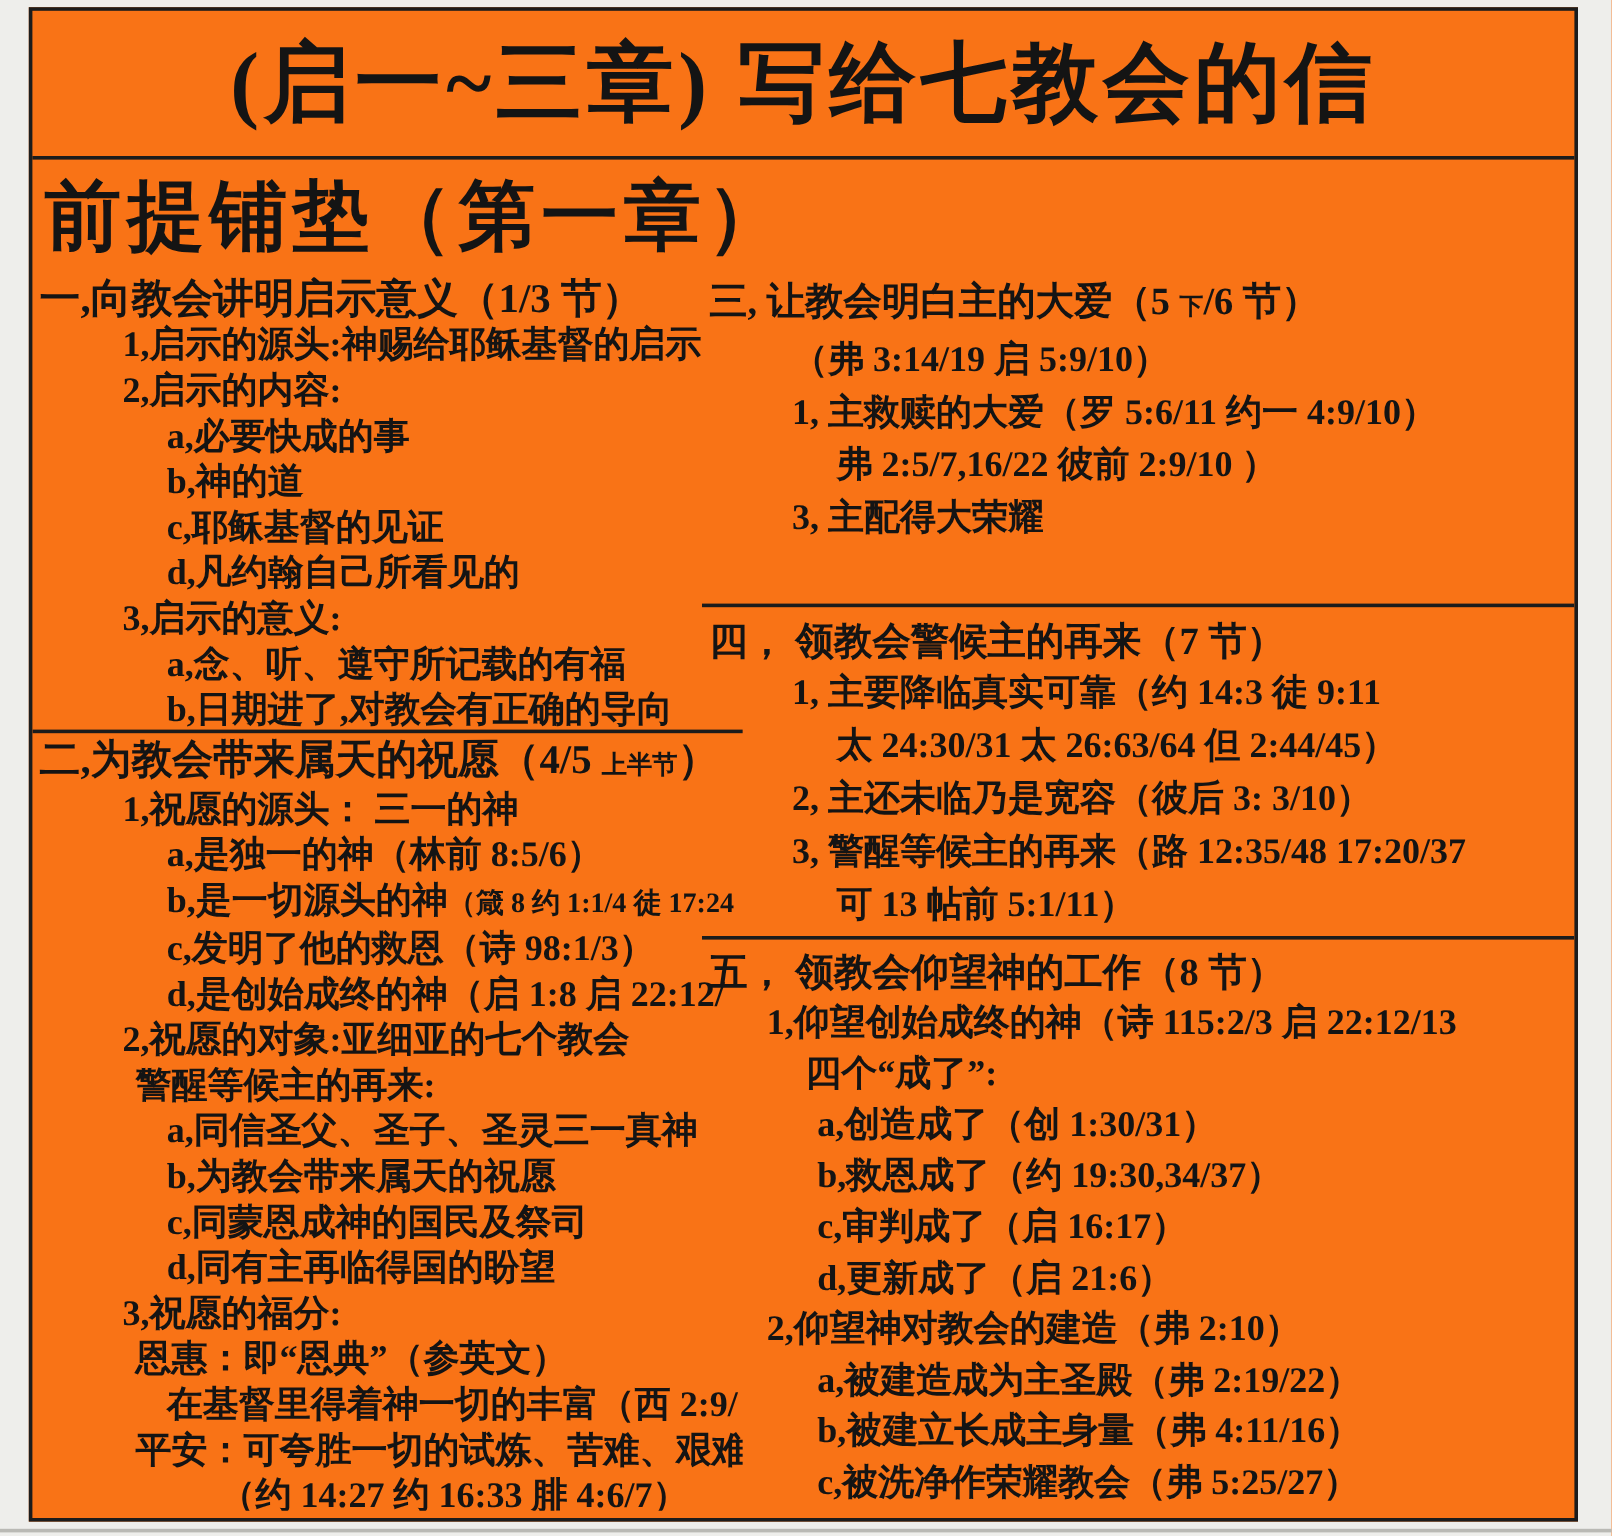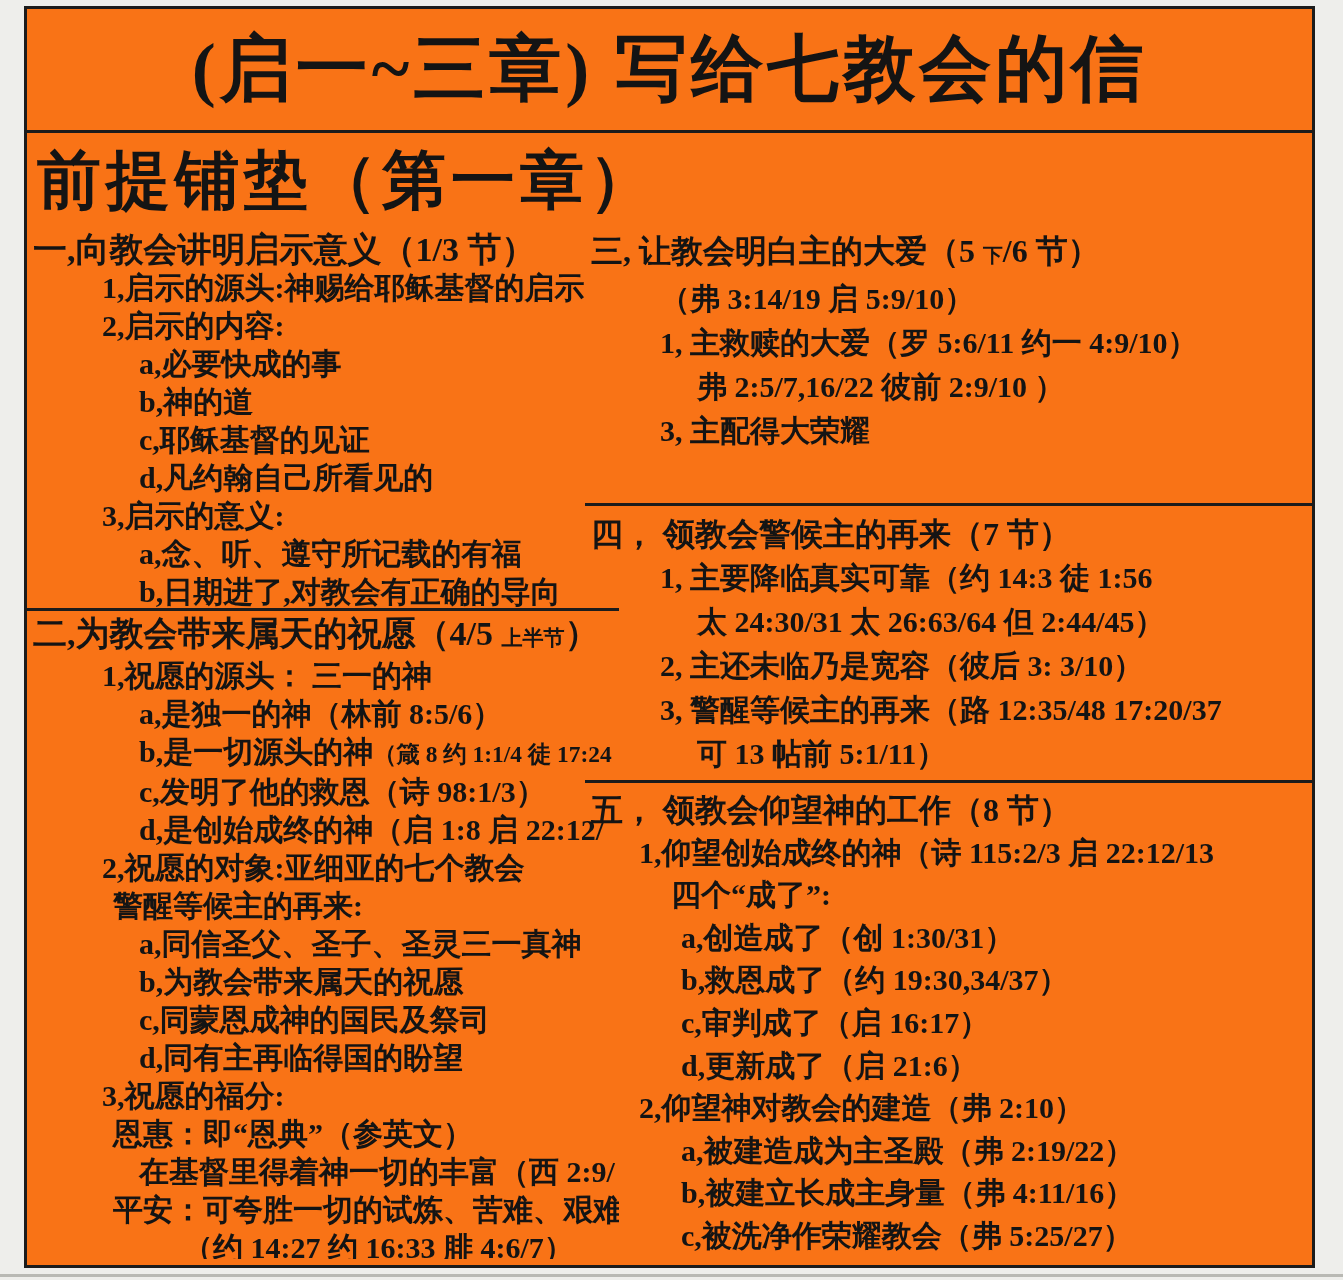--- a/index.html
+++ b/index.html
@@ -101,21 +101,21 @@
     <div class="col right" id="right-col" data-name="right-column">
         <div class="sec" data-name="section-three">
           <div class="line i0 hd" data-name="outline-section-heading"><span data-name="outline-text-segment">三, 让教会明白主的大爱（5 </span><span class="sm" data-name="outline-text-segment">下</span><span data-name="outline-text-segment">/6 节）</span></div>
           <div class="line i1" data-name="outline-line"><span data-name="outline-text-segment">（弗 3:14/19 启 5:9/10）</span></div>
           <div class="line i1" data-name="outline-line"><span data-name="outline-text-segment">1, 主救赎的大爱（罗 5:6/11 约一 4:9/10）</span></div>
           <div class="line i2" data-name="outline-line"><span data-name="outline-text-segment">弗 2:5/7,16/22 彼前 2:9/10 ）</span></div>
           <div class="line i1" data-name="outline-line"><span data-name="outline-text-segment">3, 主配得大荣耀</span></div>
         </div>
         <div class="sec" data-name="section-four">
           <div class="line i0 hd" data-name="outline-section-heading"><span data-name="outline-text-segment">四， 领教会警候主的再来（7 节）</span></div>
-          <div class="line i1" data-name="outline-line"><span data-name="outline-text-segment">1, 主要降临真实可靠（约 14:3  徒 1:56</span></div>
+          <div class="line i1" data-name="outline-line"><span data-name="outline-text-segment">1, 主要降临真实可靠（约 14:3  徒 9:11</span></div>
           <div class="line i2" data-name="outline-line"><span data-name="outline-text-segment">太 24:30/31 太 26:63/64 但 2:44/45）</span></div>
           <div class="line i1" data-name="outline-line"><span data-name="outline-text-segment">2, 主还未临乃是宽容（彼后 3: 3/10）</span></div>
           <div class="line i1" data-name="outline-line"><span data-name="outline-text-segment">3, 警醒等候主的再来（路 12:35/48 17:20/37</span></div>
           <div class="line i2" data-name="outline-line"><span data-name="outline-text-segment">可 13 帖前 5:1/11）</span></div>
         </div>
         <div class="sec" data-name="section-five">
           <div class="line i0 hd" data-name="outline-section-heading"><span data-name="outline-text-segment">五， 领教会仰望神的工作（8 节）</span></div>
           <div class="line i1s" data-name="outline-line"><span data-name="outline-text-segment">1,仰望创始成终的神（诗 115:2/3 启 22:12/13</span></div>
           <div class="line i1x" data-name="outline-line"><span data-name="outline-text-segment">四个“成了”:</span></div>
           <div class="line i2a" data-name="outline-line"><span data-name="outline-text-segment">a,创造成了（创 1:30/31）</span></div>

